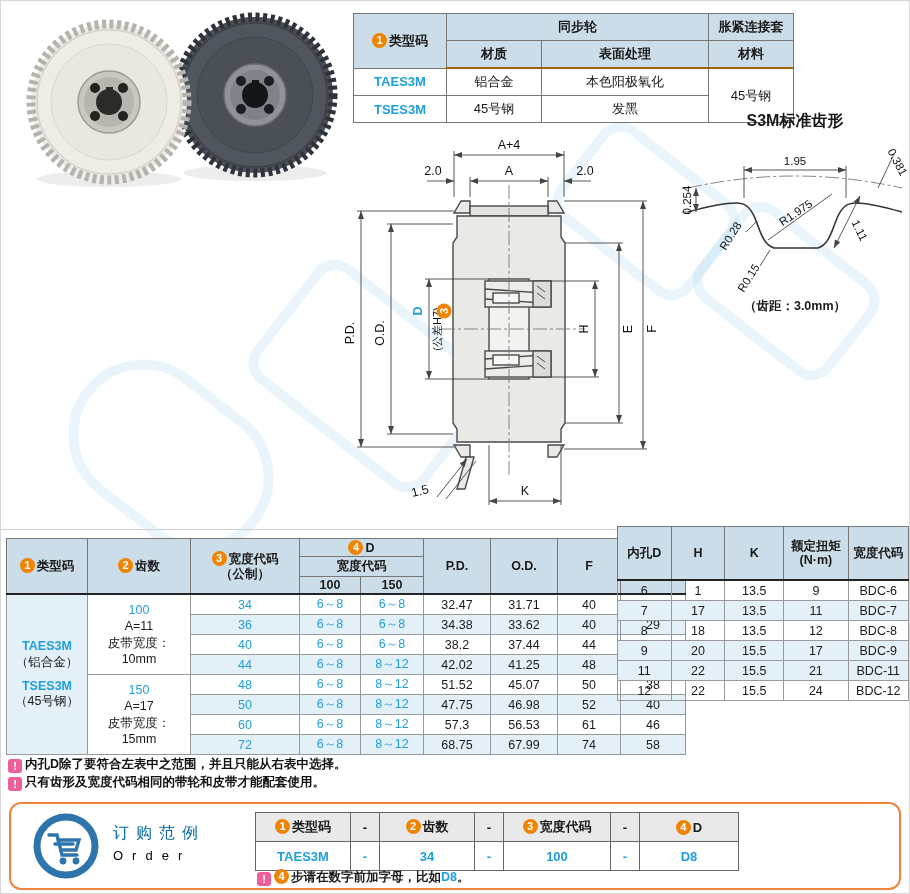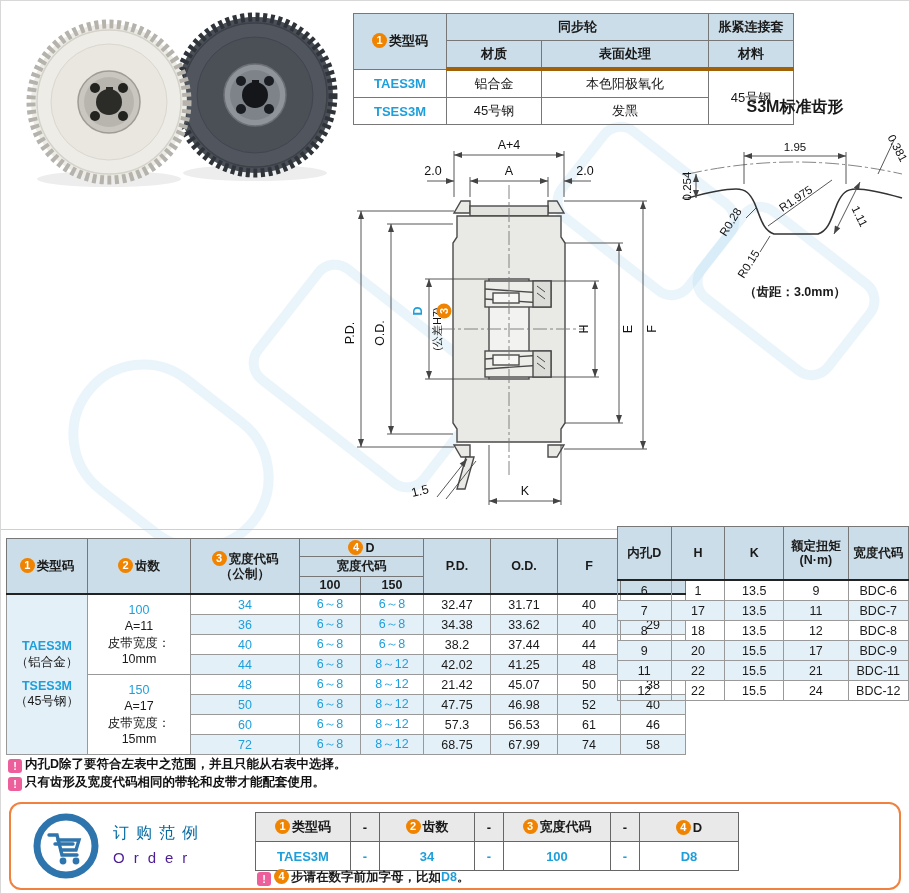--- a/index.html
+++ b/index.html
@@ -11,21 +11,21 @@
   .num{display:inline-block;width:15px;height:15px;border-radius:50%;background:#f08300;color:#fff;
        font-size:11px;font-weight:bold;line-height:15px;text-align:center;vertical-align:1px;margin-right:2px;}
   .blue{color:#1e9fdb;}
   .bang{display:inline-block;width:14px;height:14px;border-radius:3px;background:#ed5f9b;color:#fff;
         font-size:11px;font-weight:bold;line-height:14px;text-align:center;margin-right:3px;vertical-align:-2px;}
   
   table{border-collapse:collapse;}
   #spec{position:absolute;left:352px;top:12px;font-size:13px;}
   #spec th,#spec td{border:1px solid #777;text-align:center;padding:0 8px;height:26px;}
   #spec th{background:#cbdde8;font-weight:bold;}
-  #spec tr.hdr2 th{border-bottom:4px solid #a16207;}
+  #spec tr.hdr2 th{border-bottom:2px solid #a16207;}
   
   .dtable{font-size:12.5px;}
   .dtable th{background:#cbdde8;border:1px solid #777;font-weight:bold;padding:1px 4px;}
   .dtable td{border:1px solid #999;text-align:center;padding:0 3px;height:19px;}
   .dtable thead{border-bottom:2px solid #222;}
   #main-table{position:absolute;left:5px;top:537px;}
   #bore-table{position:absolute;left:616px;top:525px;}
   #main-table td.alt,#bore-table td.alt{background:#e4f0f7;}
   td.type-cell{background:#e4f0f7;width:70px;line-height:1.25;}
   td.type-cell .code{font-weight:bold;}
@@ -35,30 +35,30 @@
   #bore-table th{height:50px;}
   #bore-table td{height:19px;}
   .divider{position:absolute;left:0;top:528px;width:908px;border-top:1px solid #cfcfcf;}
   
   .note{position:absolute;left:7px;font-size:12.5px;font-weight:bold;color:#111;}
   
   #order-box{position:absolute;left:8px;top:801px;width:888px;height:84px;border:2px solid #f0813e;border-radius:12px;background:#fff;}
   #cart{position:absolute;left:22px;top:9px;}
   #order-titles{position:absolute;left:102px;top:16px;line-height:1.6;}
   #order-title-cn{font-size:16px;letter-spacing:7px;color:#0369a1;}
-  #order-title-en{font-size:15px;letter-spacing:9px;color:#4c1d95;}
+  #order-title-en{font-size:13px;letter-spacing:9px;color:#000000;}
   #order-table{position:absolute;left:244px;top:8px;font-size:13px;}
   #order-table td{border:1px solid #666;text-align:center;height:26px;}
   #order-table tr.oh td{background:#e9e9e9;font-weight:bold;}
   #order-table tr.ov td{color:#1e9fdb;font-weight:bold;}
   #order-table td.dash{width:26px;}
   #order-note{position:absolute;left:246px;top:65px;font-size:12.5px;font-weight:bold;}
   
   svg text{font-family:"Liberation Sans","DejaVu Sans",sans-serif;}
-  #tooth-wrap{position:absolute;left:680px;top:96px;width:228px;text-align:center;}
+  #tooth-wrap{position:absolute;left:680px;top:110px;width:228px;text-align:center;}
   #tooth-title{font-size:16px;font-weight:bold;margin-bottom:2px;}
   #tooth-note{font-size:12.5px;font-weight:bold;line-height:1.35;}
 </style>
 </head>
 <body>
 
 <div id="page">
 
   <div class="wm" style="left:560px;top:150px;width:150px;height:100px;transform:rotate(38deg);"></div>
   <div class="wm" style="left:700px;top:230px;width:150px;height:100px;transform:rotate(38deg);"></div>
@@ -337,21 +337,21 @@
         </tr>
         <tr>
           <td class="width-cell" rowspan="4">
             <div class="code blue">150</div>
             <div class="">A=17</div>
             <div class="">皮带宽度：15mm</div>
           </td>
           <td class="blue">48</td>
           <td class="blue">6～8</td>
           <td class="blue">8～12</td>
-          <td>21.42</td>
+          <td>51.52</td>
           <td>45.07</td>
           <td>50</td>
           <td>38</td>
         </tr>
         <tr>
           <td class="blue alt">50</td>
           <td class="blue alt">6～8</td>
           <td class="blue alt">8～12</td>
           <td class="alt">47.75</td>
           <td class="alt">46.98</td>

